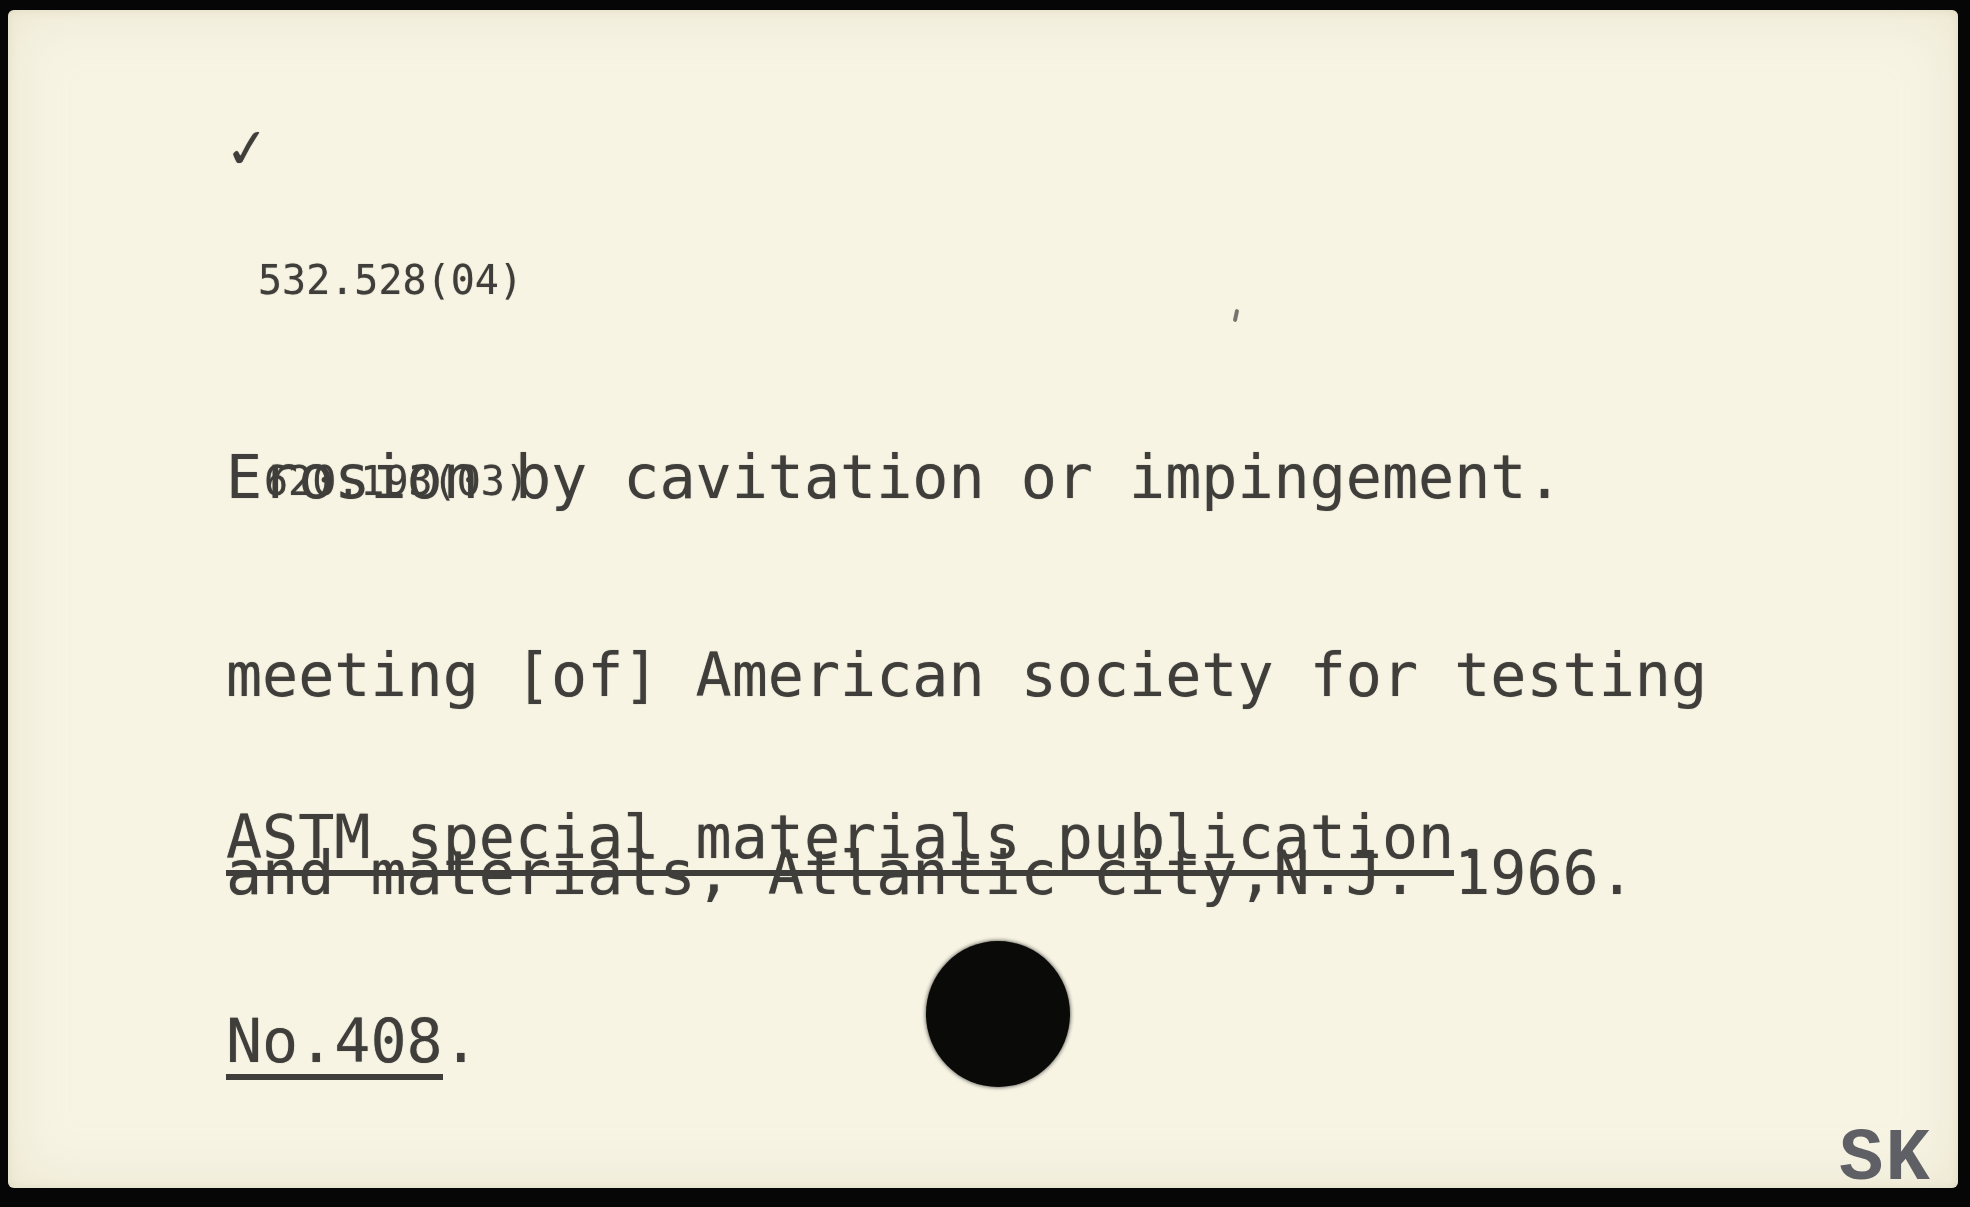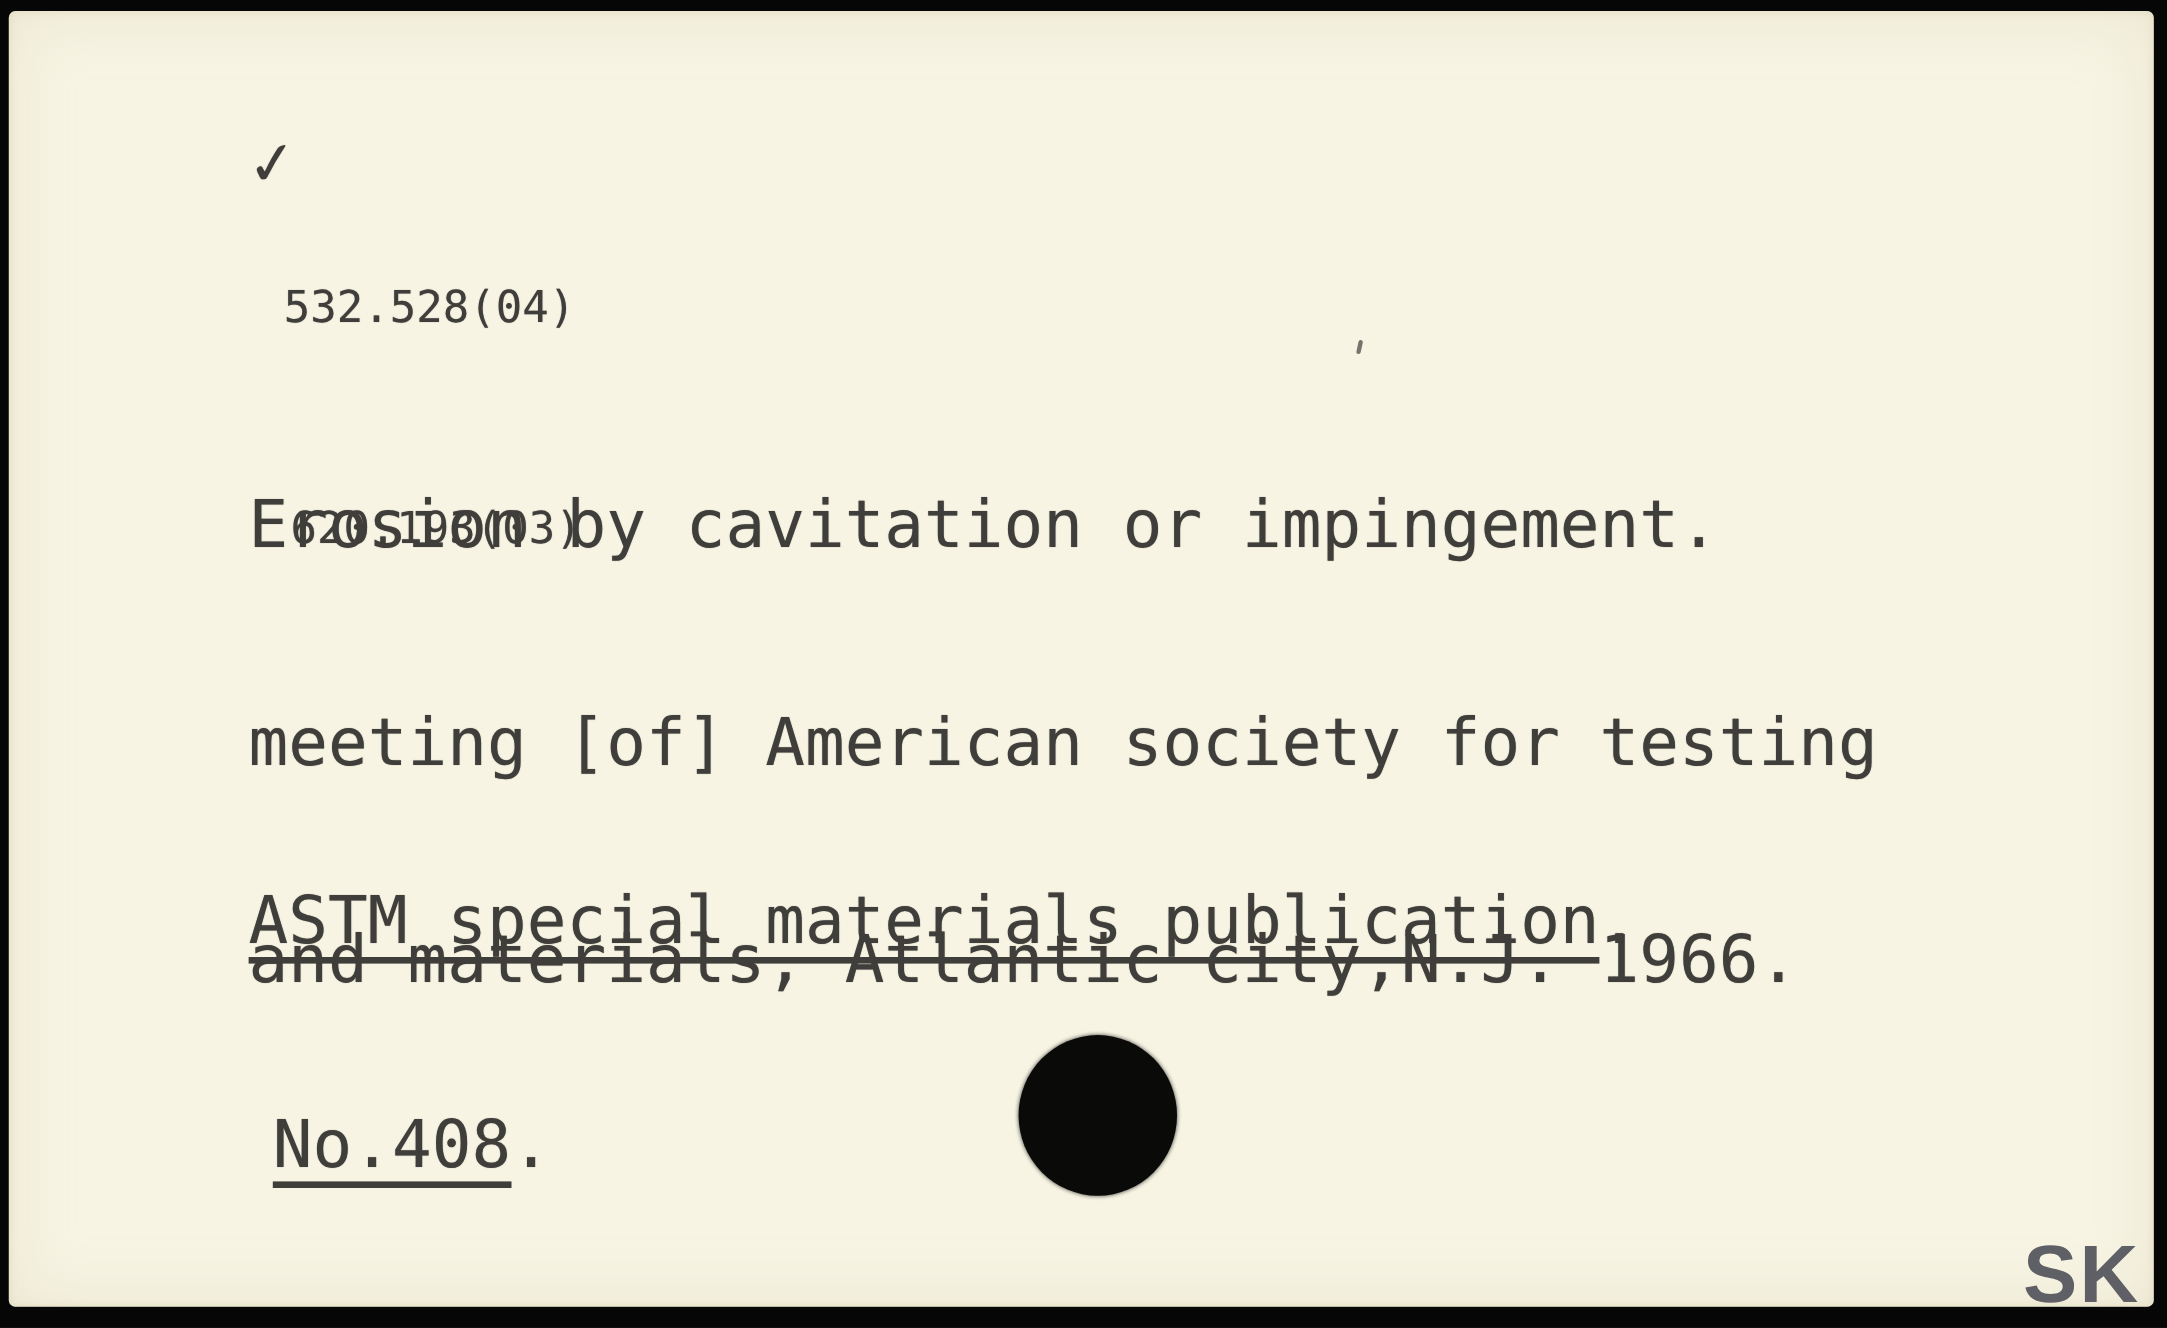--- a/index.html
+++ b/index.html
@@ -63,21 +63,21 @@
     left: 218px;
     top: 662px;
     font-size: 60px;
     line-height: 66px;
   }
   .u {
     display: inline-block;
     line-height: 66px;
     border-bottom: 6px solid var(--color-ink, #3f3e3a);
   }
-  .series-line2 { margin-left: 22px; }
+  .series-line2 { }
   .stray-mark {
     position: absolute;
     left: 1226px;
     top: 299px;
     width: 4px;
     height: 13px;
     background: rgba(62, 61, 57, 0.7);
     transform: rotate(12deg);
     border-radius: 2px;
   }
@@ -88,21 +88,21 @@
     width: 144px;
     height: 146px;
     background: #0a0a08;
     border-radius: 50%;
     box-shadow: 0 0 4px rgba(10,10,8,0.8);
   }
   .stamp {
     position: absolute;
     left: 1831px;
     top: 1112px;
-    font-family: Liberation Sans, sans-serif;
+    font-family: Liberation Mono, monospace;
     font-weight: bold;
     font-size: 74px;
     line-height: 74px;
     letter-spacing: 2px;
     color: var(--color-stamp, #53545c);
     opacity: 0.92;
   }
 </style>
 </head>
 <body>

